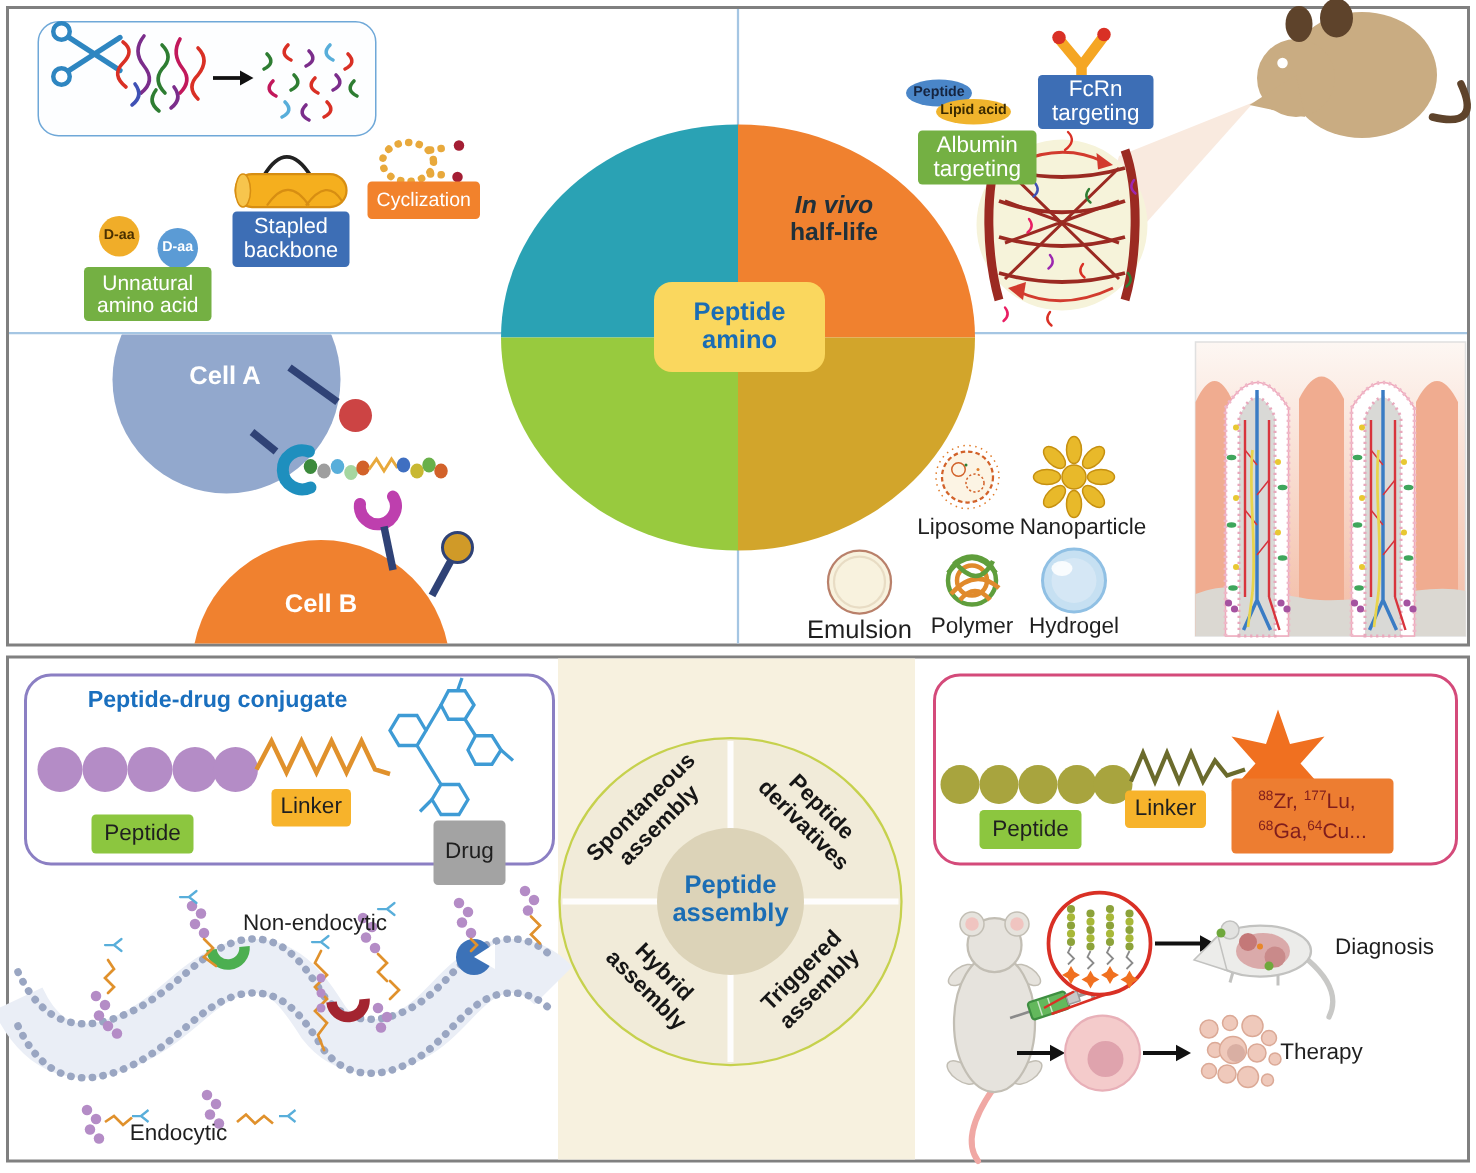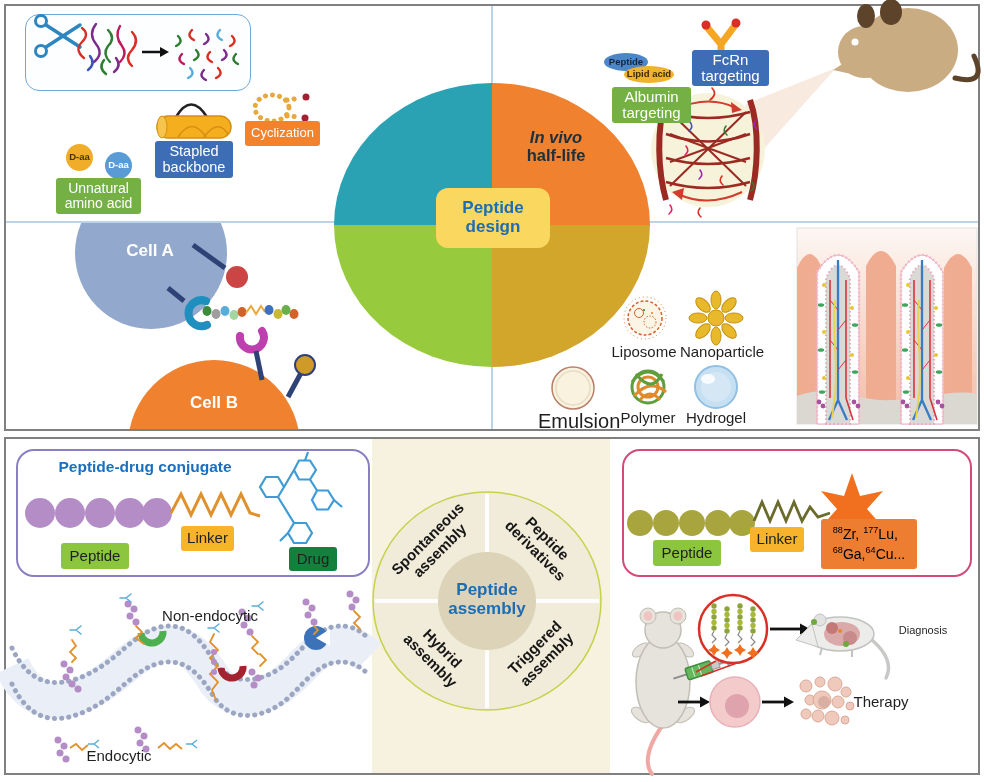--- a/index.html
+++ b/index.html
@@ -561,21 +561,21 @@
   <div class="lbl bold white" style="left:105px;top:241px;width:90px;font-size:17px;"><span>Cell A</span></div>
   <div class="lbl bold white" style="left:169px;top:393px;width:90px;font-size:17px;"><span>Cell B</span></div>
 
   <div class="lbl quad" style="left:496px;top:128px;width:120px;">
     <span class="ln it">In vivo</span>
       <span class="ln">half-life</span>
     </div>
   <div class="chip bold" style="left:436px;top:188px;width:114px;height:60px;background:#FAD75E;border-radius:12px;color:#1B6DB4;font-size:17px;">
     <div>
         <span class="ln">Peptide</span>
-        <span class="ln">design</span>
+        <span class="ln">amino</span>
       </div>
   </div>
 
   <div class="chip" style="left:604px;top:53px;width:44px;height:18px;background:#4A86C8;border-radius:50%;font-size:9.5px;color:#15243f;font-weight:bold;">
       <span>Peptide</span>
     </div>
   <div class="chip" style="left:624px;top:66px;width:50px;height:17px;background:#F0B42C;border-radius:50%;font-size:9.5px;color:#3a2a00;font-weight:bold;">
       <span>Lipid acid</span>
     </div>
   <div class="chip white" style="left:612px;top:87px;width:79px;height:36px;background:#74B043;font-size:15px;">
@@ -586,32 +586,32 @@
   </div>
   <div class="chip white" style="left:692px;top:50px;width:77px;height:36px;background:#3D6EB5;font-size:15px;">
     <div>
         <span class="ln">FcRn</span>
         <span class="ln">targeting</span>
       </div>
   </div>
 
   <div class="lbl" style="left:604px;top:344px;width:80px;font-size:15px;"><span>Liposome</span></div>
   <div class="lbl" style="left:676px;top:344px;width:92px;font-size:15px;"><span>Nanoparticle</span></div>
-  <div class="lbl" style="left:538px;top:410px;width:70px;font-size:20px;"><span>Emulsion</span></div>
+  <div class="lbl" style="left:538px;top:410px;width:70px;font-size:17px;"><span>Emulsion</span></div>
   <div class="lbl" style="left:613px;top:410px;width:70px;font-size:15px;"><span>Polymer</span></div>
   <div class="lbl" style="left:681px;top:410px;width:70px;font-size:15px;"><span>Hydrogel</span></div>
 
   <div class="lbl title" style="left:30px;top:458px;width:230px;"><span>Peptide-drug conjugate</span></div>
   <div class="chip" style="left:61px;top:543px;width:68px;height:26px;background:#8CC63F;font-size:15px;color:#1f1f1f;">
       <span>Peptide</span>
     </div>
   <div class="chip" style="left:181px;top:526px;width:53px;height:25px;background:#F7B32B;font-size:15px;color:#1f1f1f;">
       <span>Linker</span>
     </div>
-  <div class="chip" style="left:289px;top:547px;width:48px;height:24px;background:#15803d;font-size:15px;color:#1f1f1f;">
+  <div class="chip" style="left:289px;top:547px;width:48px;height:43px;background:#a3a3a3;font-size:15px;color:#1f1f1f;">
       <span>Drug</span>
     </div>
 
   <div class="lbl" style="left:150px;top:608px;width:120px;font-size:15px;"><span>Non-endocytic</span></div>
   <div class="lbl" style="left:80px;top:748px;width:78px;font-size:15px;"><span>Endocytic</span></div>
 
   <div class="lbl asm rot-45" style="left:379px;top:528px;width:110px;">
     <span class="ln">Spontaneous</span>
       <span class="ln">assembly</span>
     </div>
@@ -631,23 +631,23 @@
     <span class="ln">Peptide</span>
       <span class="ln">assembly</span>
     </div>
 
   <div class="chip" style="left:653px;top:540px;width:68px;height:26px;background:#8CC63F;font-size:15px;color:#1f1f1f;">
       <span>Peptide</span>
     </div>
   <div class="chip" style="left:750px;top:527px;width:54px;height:25px;background:#F7B32B;font-size:15px;color:#1f1f1f;">
       <span>Linker</span>
     </div>
-  <div class="chip" style="left:821px;top:519px;width:96px;height:50px;background:#ED7D31;font-size:14px;color:#000000;">
+  <div class="chip" style="left:821px;top:519px;width:108px;height:50px;background:#ED7D31;font-size:14px;color:#7f1d1d;">
     <div style="text-align:left;line-height:1.35;">
       <span class="ln"><sup>88</sup><span>Zr, </span><sup>177</sup><span>Lu,</span></span>
       <span class="ln"><sup>68</sup><span>Ga,</span><sup>64</sup><span>Cu...</span></span>
     </div>
   </div>
 
-  <div class="lbl" style="left:878px;top:624px;width:90px;font-size:11px;"><span>Diagnosis</span></div>
+  <div class="lbl" style="left:878px;top:624px;width:90px;font-size:15px;"><span>Diagnosis</span></div>
   <div class="lbl" style="left:845px;top:694px;width:72px;font-size:15px;"><span>Therapy</span></div>
 
 </div>
 
 </body></html>

